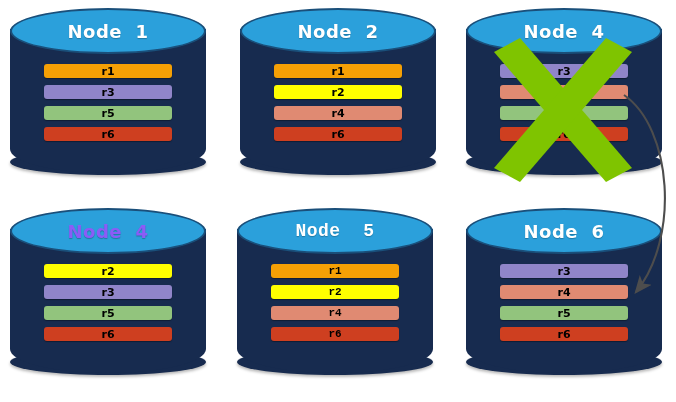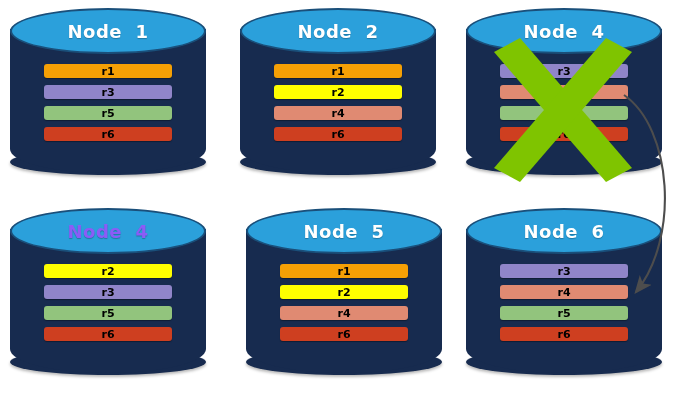--- a/index.html
+++ b/index.html
@@ -170,21 +170,21 @@
     <div class="cyl-top" style="background: rgb(43, 160, 219); border-color: rgb(26, 79, 122);"></div>
     <div class="cyl-title" style="color: #8b5cf6;">Node  4</div>
     <div class="records">
       <div class="rec" style="background: rgb(255, 255, 0); color: rgb(0, 0, 0);">r2</div>
       <div class="rec" style="background: rgb(144, 133, 201); color: rgb(0, 0, 0);">r3</div>
       <div class="rec" style="background: rgb(146, 196, 125); color: rgb(0, 0, 0);">r5</div>
       <div class="rec" style="background: rgb(206, 63, 32); color: rgb(0, 0, 0);">r6</div>
     </div>
   </div>
 
-  <div class="node" style="left:246px; top:208px;">
+  <div class="node" style="left:237px; top:208px;font-family:Liberation Mono, monospace;">
     <div class="cyl-bottom-shade" style="background: rgb(23, 43, 79);"></div>
     <div class="cyl-body" style="background: rgb(23, 43, 79);"></div>
     <div class="cyl-top" style="background: rgb(43, 160, 219); border-color: rgb(26, 79, 122);"></div>
     <div class="cyl-title" style="color: rgb(255, 255, 255);">Node  5</div>
     <div class="records">
       <div class="rec" style="background: rgb(245, 160, 5); color: rgb(0, 0, 0);">r1</div>
       <div class="rec" style="background: rgb(255, 255, 0); color: rgb(0, 0, 0);">r2</div>
       <div class="rec" style="background: rgb(224, 138, 114); color: rgb(0, 0, 0);">r4</div>
       <div class="rec" style="background: rgb(206, 63, 32); color: rgb(0, 0, 0);">r6</div>
     </div>

